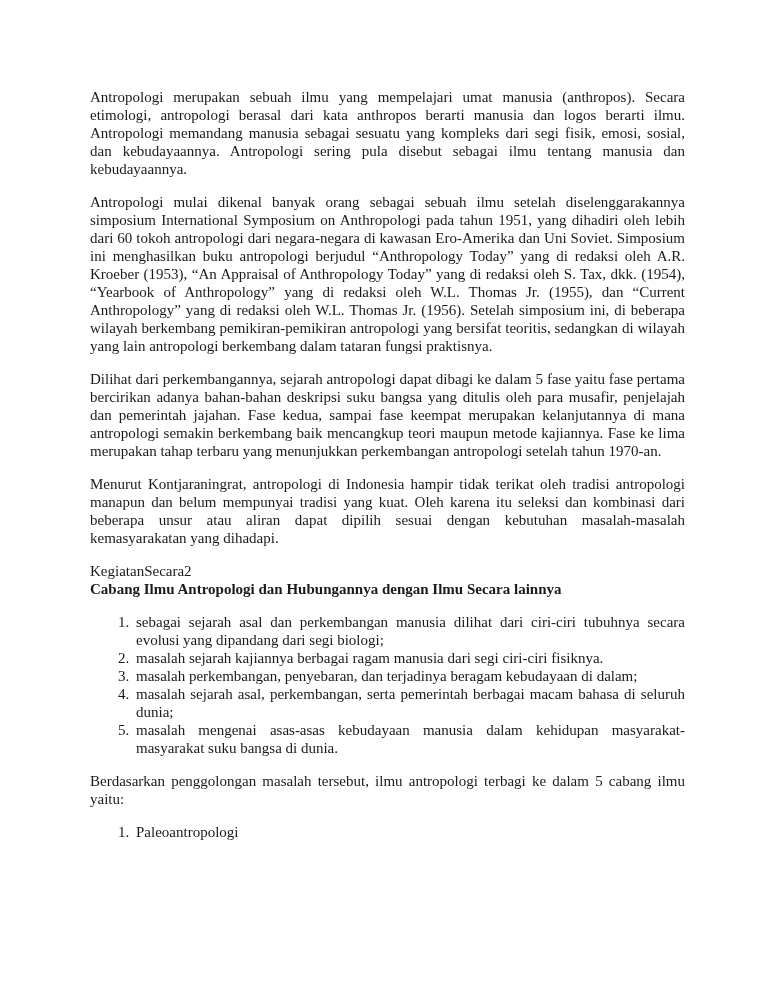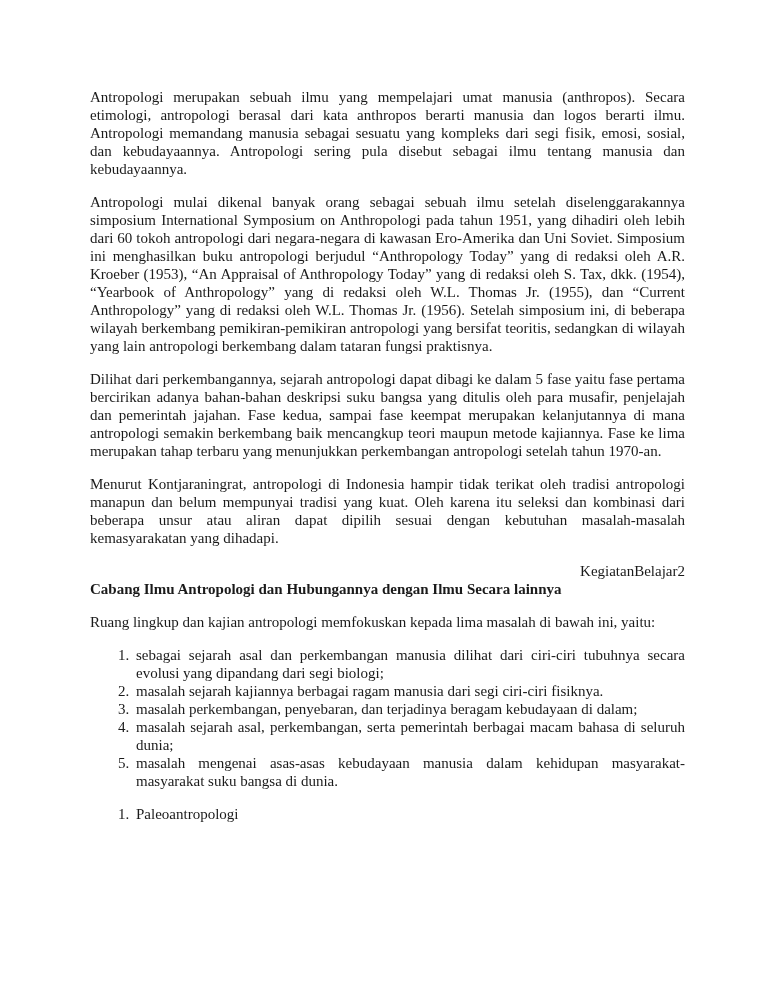--- a/index.html
+++ b/index.html
@@ -22,21 +22,21 @@
     background: #ffffff;
     font-size: 15px;
     line-height: 18px;
   }
   .para {
     margin: 0 0 15px 0;
     text-align: justify;
   }
   .kb-line {
     display: flex;
-    justify-content: flex-end;
+    justify-content: flex-start;
     margin: 0;
   }
   .heading {
     font-weight: bold;
     margin: 0 0 15px 0;
     text-align: left;
   }
   ol.num-list {
     margin: 0 0 15px 0;
     padding-left: 43px;
@@ -58,34 +58,34 @@
   <p class="para">Antropologi merupakan sebuah ilmu yang mempelajari umat manusia (anthropos). Secara etimologi, antropologi berasal dari kata anthropos berarti manusia dan logos berarti ilmu. Antropologi memandang manusia sebagai sesuatu yang kompleks dari segi fisik, emosi, sosial, dan kebudayaannya. Antropologi sering pula disebut sebagai ilmu tentang manusia dan kebudayaannya.</p>
 
   <p class="para">Antropologi mulai dikenal banyak orang sebagai sebuah ilmu setelah diselenggarakannya simposium International Symposium on Anthropologi pada tahun 1951, yang dihadiri oleh lebih dari 60 tokoh antropologi dari negara-negara di kawasan Ero-Amerika dan Uni Soviet. Simposium ini menghasilkan buku antropologi berjudul “Anthropology Today” yang di redaksi oleh A.R. Kroeber (1953), “An Appraisal of Anthropology Today” yang di redaksi oleh S. Tax, dkk. (1954), “Yearbook of Anthropology” yang di redaksi oleh W.L. Thomas Jr. (1955), dan “Current Anthropology” yang di redaksi oleh W.L. Thomas Jr. (1956). Setelah simposium ini, di beberapa wilayah berkembang pemikiran-pemikiran antropologi yang bersifat teoritis, sedangkan di wilayah yang lain antropologi berkembang dalam tataran fungsi praktisnya.</p>
 
   <p class="para">Dilihat dari perkembangannya, sejarah antropologi dapat dibagi ke dalam 5 fase yaitu fase pertama bercirikan adanya bahan-bahan deskripsi suku bangsa yang ditulis oleh para musafir, penjelajah dan pemerintah jajahan. Fase kedua, sampai fase keempat merupakan kelanjutannya di mana antropologi semakin berkembang baik mencangkup teori maupun metode kajiannya. Fase ke lima merupakan tahap terbaru yang menunjukkan perkembangan antropologi setelah tahun 1970-an.</p>
 
   <p class="para">Menurut Kontjaraningrat, antropologi di Indonesia hampir tidak terikat oleh tradisi antropologi manapun dan belum mempunyai tradisi yang kuat. Oleh karena itu seleksi dan kombinasi dari beberapa unsur atau aliran dapat dipilih sesuai dengan kebutuhan masalah-masalah kemasyarakatan yang dihadapi.</p>
 
   <div class="kb-line">
     <span>Kegiatan</span>
-    <span>Belajar</span>
+    <span>Secara</span>
     <span>2</span>
   </div>
 
   <div class="heading">Cabang Ilmu Antropologi dan Hubungannya dengan Ilmu Secara lainnya</div>
 
-  <p class="para">Ruang lingkup dan kajian antropologi memfokuskan kepada lima masalah di bawah ini, yaitu:</p>
 
   <ol class="num-list">
     <li>sebagai sejarah asal dan perkembangan manusia dilihat dari ciri-ciri tubuhnya secara evolusi yang dipandang dari segi biologi;</li>
     <li>masalah sejarah kajiannya berbagai ragam manusia dari segi ciri-ciri fisiknya.</li>
     <li>masalah perkembangan, penyebaran, dan terjadinya beragam kebudayaan di dalam;</li>
     <li>masalah sejarah asal, perkembangan, serta pemerintah berbagai macam bahasa di seluruh dunia;</li>
     <li>masalah mengenai asas-asas kebudayaan manusia dalam kehidupan masyarakat-masyarakat suku bangsa di dunia.</li>
   </ol>
 
+  <p class="para">Berdasarkan penggolongan masalah tersebut, ilmu antropologi terbagi ke dalam 5 cabang ilmu yaitu:</p>
 
   <ol class="num-list branches">
     <li>Paleoantropologi</li>
   </ol>
 
 </div>
 
 </body></html>

